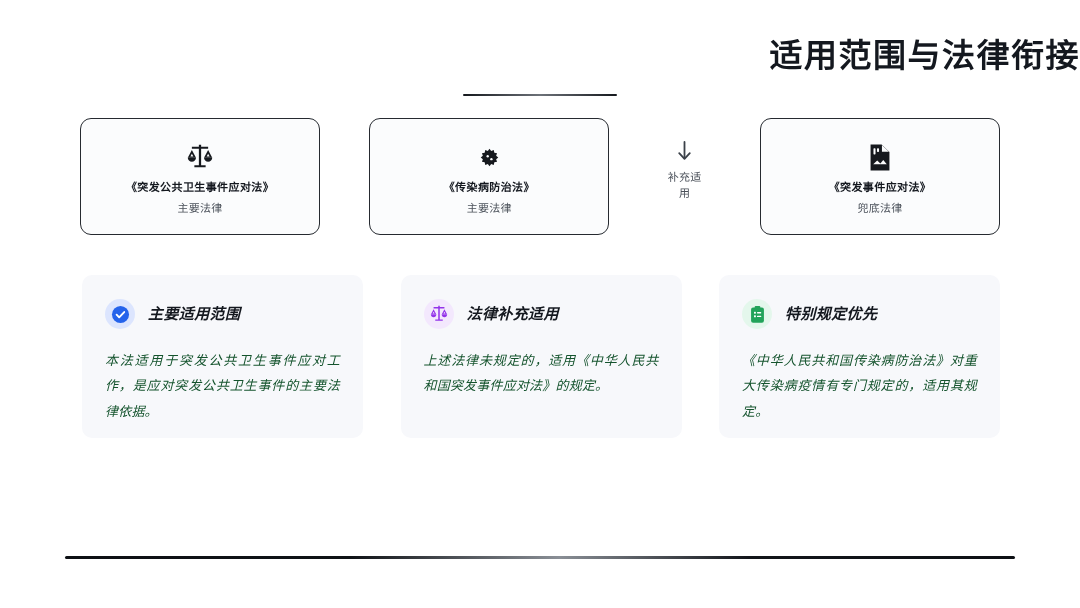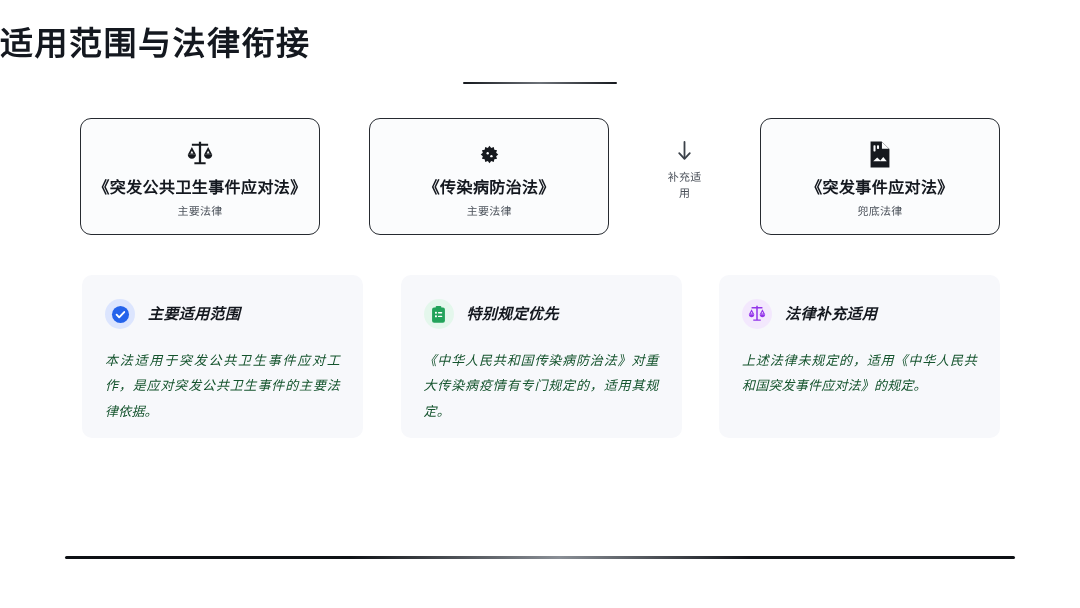--- a/index.html
+++ b/index.html
@@ -20,23 +20,23 @@
   .slide {
     position: relative;
     width: 1080px;
     height: 608px;
   }
 
   
   .title-block {
     position: absolute;
     left: 0;
-    top: 24px;
+    top: 36px;
     width: 1080px;
-    text-align: left;
+    text-align: right;
   }
   .page-title {
     font-size: 33px;
     font-weight: 700;
     letter-spacing: 1.5px;
     color: #14181f;
     line-height: 1.2;
     margin: 0;
   }
   .title-rule {
@@ -74,21 +74,21 @@
   }
   .law-icon {
     height: 30px;
     display: flex;
     align-items: center;
     justify-content: center;
     margin-bottom: 9px;
   }
   .law-icon svg { display: block; }
   .law-name {
-    font-size: 16px;
+    font-size: 11px;
     font-weight: 700;
     color: #14181f;
     letter-spacing: 0.4px;
     line-height: 1.2;
     white-space: nowrap;
   }
   .law-sub {
     font-size: 11px;
     font-weight: 400;
     color: #4c525b;
@@ -257,51 +257,51 @@
       <div class="detail-head">
         <span class="detail-badge badge-blue">
           <svg width="19" height="19" viewBox="0 0 20 20" aria-hidden="true">
             <circle cx="10" cy="10" r="9" fill="#2563eb"></circle>
             <path d="M5.9 10.2l2.7 2.8 5.3-5.6" fill="none" stroke="#ffffff" stroke-width="2" stroke-linecap="round" stroke-linejoin="round"></path>
           </svg>
         </span>
         <span class="detail-title">主要适用范围</span>
       </div>
       <div class="detail-body">本法适用于突发公共卫生事件应对工作，是应对突发公共卫生事件的主要法律依据。</div>
+    </div>
+
+    <div class="detail-card">
+      <div class="detail-head">
+        <span class="detail-badge badge-purple">
+          <svg width="20" height="20" viewBox="0 0 24 24" fill="#9333ea" aria-hidden="true">
+            <path d="M11.1 2.2h1.8v1.5h5.6v1.7h-5.6v13.1h3.6v1.7H7.5v-1.7h3.6V5.4H5.5V3.7h5.6V2.2z"></path>
+            <path d="M5.5 6.4 2.2 12.6h6.6L5.5 6.4zm0 2.9 1.2 2.2H4.3l1.2-2.2z"></path>
+            <path d="M18.5 6.4l-3.3 6.2h6.6l-3.3-6.2zm0 2.9 1.2 2.2h-2.4l1.2-2.2z"></path>
+            <path d="M2.2 12.6c0 1.8 1.5 3.2 3.3 3.2s3.3-1.4 3.3-3.2H2.2zM15.2 12.6c0 1.8 1.5 3.2 3.3 3.2s3.3-1.4 3.3-3.2h-6.6z"></path>
+          </svg>
+        </span>
+        <span class="detail-title">法律补充适用</span>
+      </div>
+      <div class="detail-body">上述法律未规定的，适用《中华人民共和国突发事件应对法》的规定。</div>
     </div>
 
     <div class="detail-card">
       <div class="detail-head">
         <span class="detail-badge badge-green">
           <svg width="17" height="19" viewBox="0 0 18 20" aria-hidden="true">
             <rect x="2.2" y="2.6" width="13.6" height="16.2" rx="2.1" fill="#22a35a"></rect>
             <rect x="6" y="0.9" width="6" height="3.4" rx="1.1" fill="#22a35a"></rect>
             <rect x="5.3" y="7.1" width="2" height="2" rx="0.6" fill="#ffffff"></rect>
             <rect x="5.3" y="10.9" width="2" height="2" rx="0.6" fill="#ffffff"></rect>
             <rect x="8.4" y="7.4" width="4.6" height="1.5" rx="0.7" fill="#ffffff"></rect>
             <rect x="8.4" y="11.2" width="4.6" height="1.5" rx="0.7" fill="#ffffff"></rect>
           </svg>
         </span>
         <span class="detail-title">特别规定优先</span>
       </div>
       <div class="detail-body">《中华人民共和国传染病防治法》对重大传染病疫情有专门规定的，适用其规定。</div>
     </div>
 
-    <div class="detail-card">
-      <div class="detail-head">
-        <span class="detail-badge badge-purple">
-          <svg width="20" height="20" viewBox="0 0 24 24" fill="#9333ea" aria-hidden="true">
-            <path d="M11.1 2.2h1.8v1.5h5.6v1.7h-5.6v13.1h3.6v1.7H7.5v-1.7h3.6V5.4H5.5V3.7h5.6V2.2z"></path>
-            <path d="M5.5 6.4 2.2 12.6h6.6L5.5 6.4zm0 2.9 1.2 2.2H4.3l1.2-2.2z"></path>
-            <path d="M18.5 6.4l-3.3 6.2h6.6l-3.3-6.2zm0 2.9 1.2 2.2h-2.4l1.2-2.2z"></path>
-            <path d="M2.2 12.6c0 1.8 1.5 3.2 3.3 3.2s3.3-1.4 3.3-3.2H2.2zM15.2 12.6c0 1.8 1.5 3.2 3.3 3.2s3.3-1.4 3.3-3.2h-6.6z"></path>
-          </svg>
-        </span>
-        <span class="detail-title">法律补充适用</span>
-      </div>
-      <div class="detail-body">上述法律未规定的，适用《中华人民共和国突发事件应对法》的规定。</div>
-    </div>
-
   </div>
 
   <div class="footer-rule"></div>
 
 </div>
 
 </body></html>

